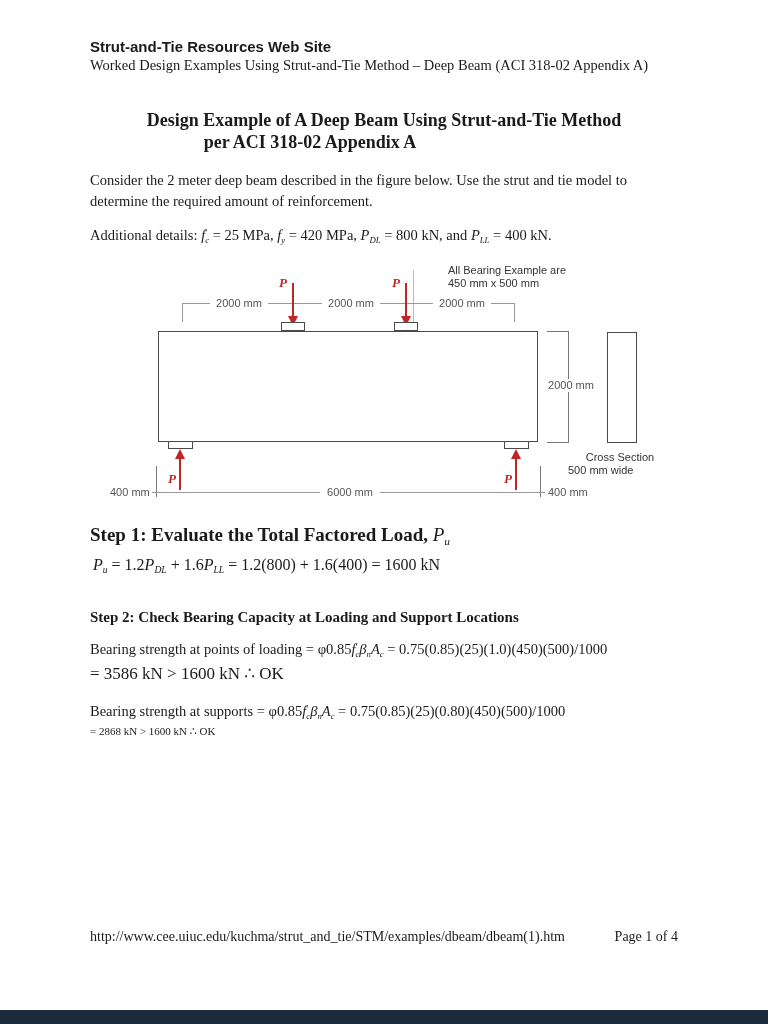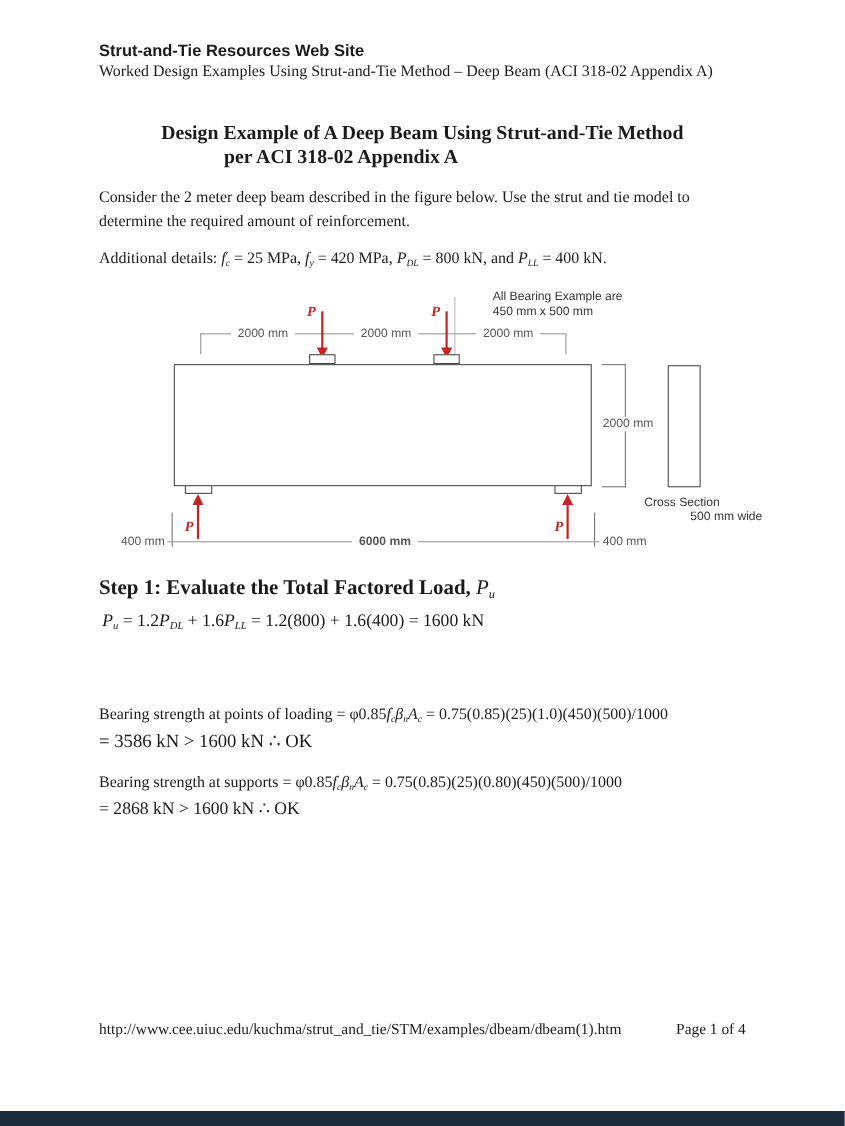--- a/index.html
+++ b/index.html
@@ -32,21 +32,21 @@
   .seg-sup{font-size:0.6em;vertical-align:0.5em;}
   .seg-sup + .seg-isub{margin-left:-0.18em;}
 
   
   .step1-h{left:90px;top:524px;font-size:19px;}
   .eq1{left:93px;top:556px;font-size:16px;}
   .step2-h{left:90px;top:609px;font-size:15px;}
   .bl1{left:90px;top:641px;font-size:14.5px;}
   .bl2{left:90px;top:663px;font-size:17px;}
   .bs1{left:90px;top:703px;font-size:14.5px;}
-  .bs2{left:90px;top:725px;font-size:16px;}
+  .bs2{left:90px;top:725px;font-size:11px;}
 
   
   .footer-url{left:90px;top:929px;font-size:14px;}
   .footer-page{right:90px;top:929px;font-size:14px;}
   .viewer-bar{left:0;bottom:0;width:768px;height:14px;background:#1d2c3d;}
 
   
   .fig-line{background:#999999;}
   .fig-line-dk{background:#777777;}
   .fig-text{font-family:"Liberation Sans", sans-serif;font-size:11px;color:#333333;line-height:13px;}
@@ -111,33 +111,34 @@
     <div class="abs arrow-shaft" style="left:515px;top:457px;height:33px;"></div>
     <div class="abs p-label" style="left:504px;top:471px;">P</div>
 
     <div class="abs fig-line-dk" style="left:547px;top:331px;width:22px;height:1px;"></div>
     <div class="abs fig-line-dk" style="left:568px;top:331px;width:1px;height:112px;"></div>
     <div class="abs fig-line-dk" style="left:547px;top:442px;width:22px;height:1px;"></div>
     <div class="abs dim-label" style="left:545px;top:379px;width:48px;">2000 mm</div>
 
     <div class="abs xsect"></div>
     <div class="abs fig-text nowrap" style="left:575px;top:451px;width:90px;text-align:center;">Cross Section</div>
-    <div class="abs fig-text nowrap" style="left:603px;top:464px;width:90px;text-align:right;">500 mm wide</div>
+    <div class="abs fig-text nowrap" style="left:568px;top:464px;width:90px;text-align:left;">500 mm wide</div>
 
     <div class="abs fig-line-dk" style="left:156px;top:466px;width:1px;height:31px;"></div>
     <div class="abs fig-line-dk" style="left:540px;top:466px;width:1px;height:31px;"></div>
     <div class="abs fig-line" style="left:152px;top:492px;width:393px;height:1px;"></div>
     <div class="abs dim-label" style="left:108px;top:486px;">400 mm</div>
-    <div class="abs dim-label" style="left:320px;top:486px;width:56px;font-weight:bold;">6000 mm</div>
+    <div class="abs dim-label" style="left:320px;top:486px;width:56px;">6000 mm</div>
     <div class="abs dim-label" style="left:546px;top:486px;">400 mm</div>
   </div>
 
   <div class="abs step1-h nowrap"><span class="seg-b">Step 1: Evaluate the Total Factored Load, </span><span class="seg-i">P</span><span class="seg-isub">u</span></div>
   <div class="abs eq1 nowrap"><span class="seg-i">P</span><span class="seg-isub">u</span><span class="seg-n"> = 1.2</span><span class="seg-i">P</span><span class="seg-isub">DL</span><span class="seg-n"> + 1.6</span><span class="seg-i">P</span><span class="seg-isub">LL</span><span class="seg-n"> = 1.2(800) + 1.6(400) = 1600 kN</span></div>
 
+  <div class="abs step2-h nowrap"><span class="seg-b">Step 2: Check Bearing Capacity at Loading and Support Locations</span></div>
   <div class="abs bl1 nowrap"><span class="seg-n">Bearing strength at points of loading = φ0.85</span><span class="seg-i">f</span><span class="seg-sup">'</span><span class="seg-isub">c</span><span class="seg-i">β</span><span class="seg-isub">n</span><span class="seg-i">A</span><span class="seg-isub">c</span><span class="seg-n"> = 0.75(0.85)(25)(1.0)(450)(500)/1000</span></div>
   <div class="abs bl2 nowrap"><span class="seg-n">= 3586 kN &gt; 1600 kN ∴ OK</span></div>
   <div class="abs bs1 nowrap"><span class="seg-n">Bearing strength at supports = φ0.85</span><span class="seg-i">f</span><span class="seg-sup">'</span><span class="seg-isub">c</span><span class="seg-i">β</span><span class="seg-isub">n</span><span class="seg-i">A</span><span class="seg-isub">c</span><span class="seg-n"> = 0.75(0.85)(25)(0.80)(450)(500)/1000</span></div>
   <div class="abs bs2 nowrap"><span class="seg-n">= 2868 kN &gt; 1600 kN ∴ OK</span></div>
 
   <div class="abs footer-url nowrap">http://www.cee.uiuc.edu/kuchma/strut_and_tie/STM/examples/dbeam/dbeam(1).htm</div>
   <div class="abs footer-page nowrap">Page 1 of 4</div>
 
   <div class="abs viewer-bar"></div>
 

